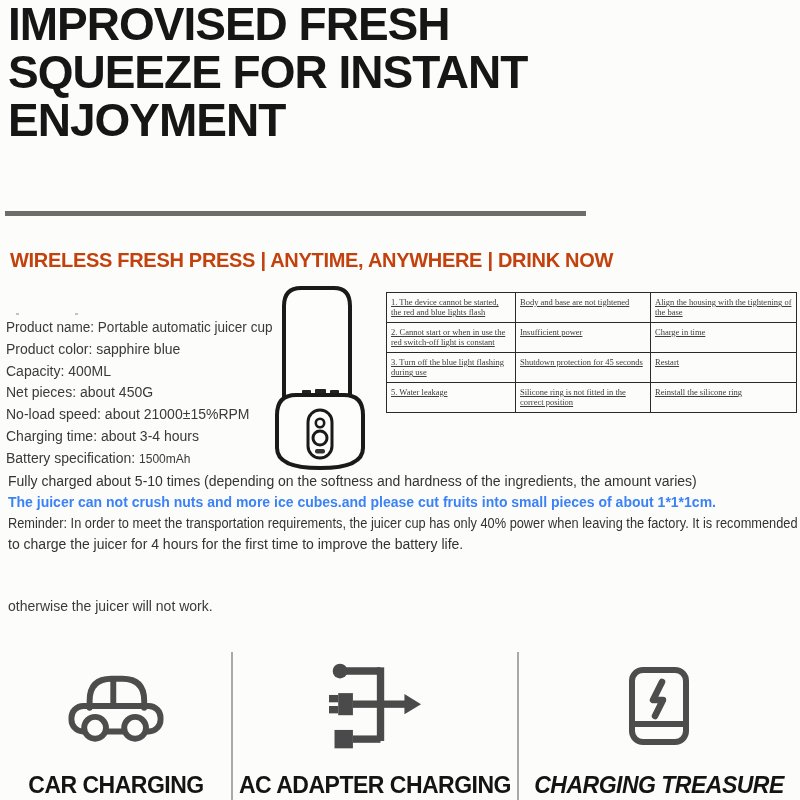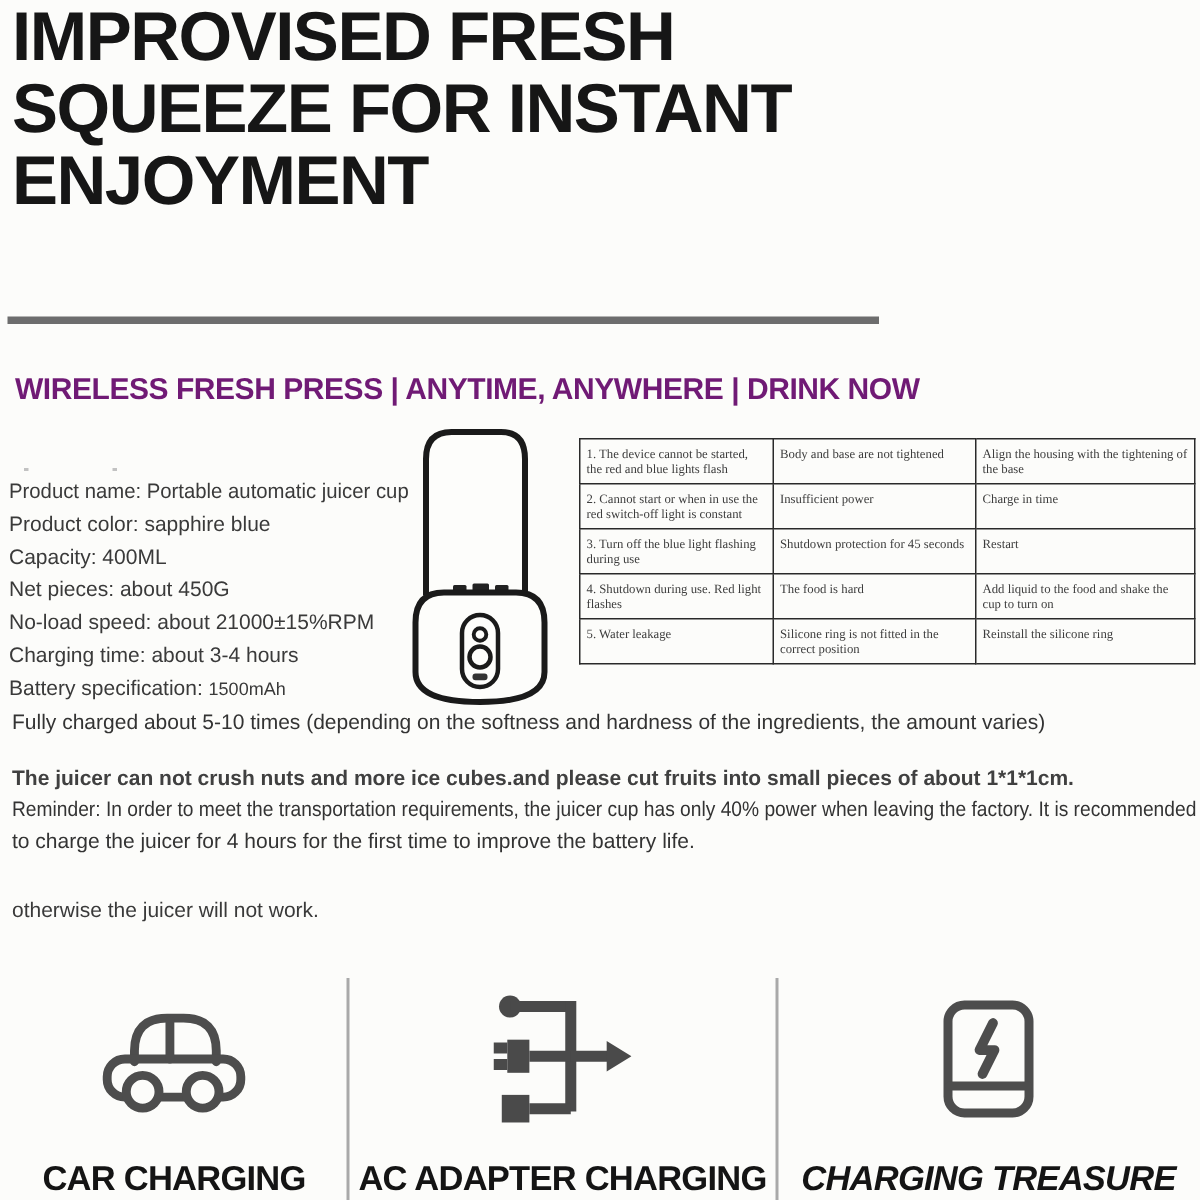--- a/index.html
+++ b/index.html
@@ -6,42 +6,42 @@
   html,body { width:800px; height:800px; }
   body {
     position:relative; overflow:hidden;
     background:#fcfcfa; color:#3c3c3c;
     font-family:"Liberation Sans", sans-serif;
   }
   
   .title { position:absolute; left:8px; top:0px; color:#161616;
            font-size:46px; font-weight:bold; line-height:48px; letter-spacing:-1px; }
   .rule  { position:absolute; left:5px; top:211px; width:581px; height:5px; background:#6d6d6d; }
-  .tagline { position:absolute; left:10px; top:249px; width:680px; color:#701a75;
+  .tagline { position:absolute; left:10px; top:249px; width:680px; color:#c2410c;
              font-size:20px; font-weight:bold; letter-spacing:-0.3px; white-space:nowrap; }
   
   .specks { position:absolute; left:16px; top:301px; }
   .specks i { display:inline-block; width:3px; height:2px; background:#c2c2c2; margin-right:56px; }
   .specs { position:absolute; left:6px; top:317px; width:266px; list-style:none; }
   .specs li { font-size:14px; line-height:21.8px; color:#3a3a3a; white-space:nowrap; }
   .specs .bat-val { font-size:12px; letter-spacing:0; }
   
   .figure { position:absolute; left:274px; top:284px; }
   
   .tablewrap { position:absolute; left:386px; top:292px; width:410px; }
   table { border-collapse:collapse; table-layout:fixed; width:410px; }
   th, td { border:1.5px solid #2a2a2a; vertical-align:middle; color:#333; }
   th { font-family:"Liberation Sans", sans-serif; font-weight:normal; font-size:13px;
        text-align:left; padding:4px 4px 4px 7px; height:29px; color:#222; }
   td { font-family:"Liberation Serif", serif; font-size:8.5px; line-height:1.2;
-       vertical-align:top; padding:4px 4px; height:30px; color:#3d3d3d; }
+       vertical-align:top; padding:4px 4px; height:30px; color:#3d3d3d;text-decoration:underline; }
   
   .notes { position:absolute; left:8px; top:471px; width:790px; }
   .notes p { font-size:14px; line-height:21px; color:#333; white-space:nowrap; }
-  .notes p.strong { font-weight:bold; color:#404040;margin-top:16px; }
+  .notes p.strong { font-weight:bold; color:#3b82f6; }
   .attention { position:absolute; left:8px; top:594px; width:790px; }
   .attention p { font-size:14px; line-height:25px; color:#3a3a3a; white-space:nowrap; }
   
   .charge { position:absolute; left:0; top:648px; width:800px; height:152px; display:flex; }
   .vdiv { position:absolute; top:4px; width:2px; height:152px; background:#a9a9a9; }
   .vdiv.d1 { left:231px; } .vdiv.d2 { left:517px; }
   .copt { flex:0 0 auto; display:flex; flex-direction:column; align-items:center;
           justify-content:flex-start; }
   .copt.c1 { width:232px; } .copt.c2 { width:286px; } .copt.c3 { width:282px;font-style:italic; }
   .copt .iconbox { height:100px; margin-top:8px; display:flex; align-items:center; justify-content:center; }
@@ -108,25 +108,20 @@
       <td>2. Cannot start or when in use the red switch-off light is constant</td>
       <td>Insufficient power</td>
       <td>Charge in time</td>
     </tr>
     <tr>
       <td>3. Turn off the blue light flashing during use</td>
       <td>Shutdown protection for 45 seconds</td>
       <td>Restart</td>
     </tr>
     <tr>
-      <td>4. Shutdown during use.  Red light flashes</td>
-      <td>The food is hard</td>
-      <td>Add liquid to the food and shake the cup to turn on</td>
-    </tr>
-    <tr>
       <td>5. Water leakage</td>
       <td>Silicone ring is not fitted in the correct position</td>
       <td>Reinstall the silicone ring</td>
     </tr>
   </tbody>
     </table>
 </div>
 
 <div class="notes">
   <p><span class="fit">Fully charged about 5-10 times (depending on the softness and hardness of the ingredients, the amount varies)</span></p>

